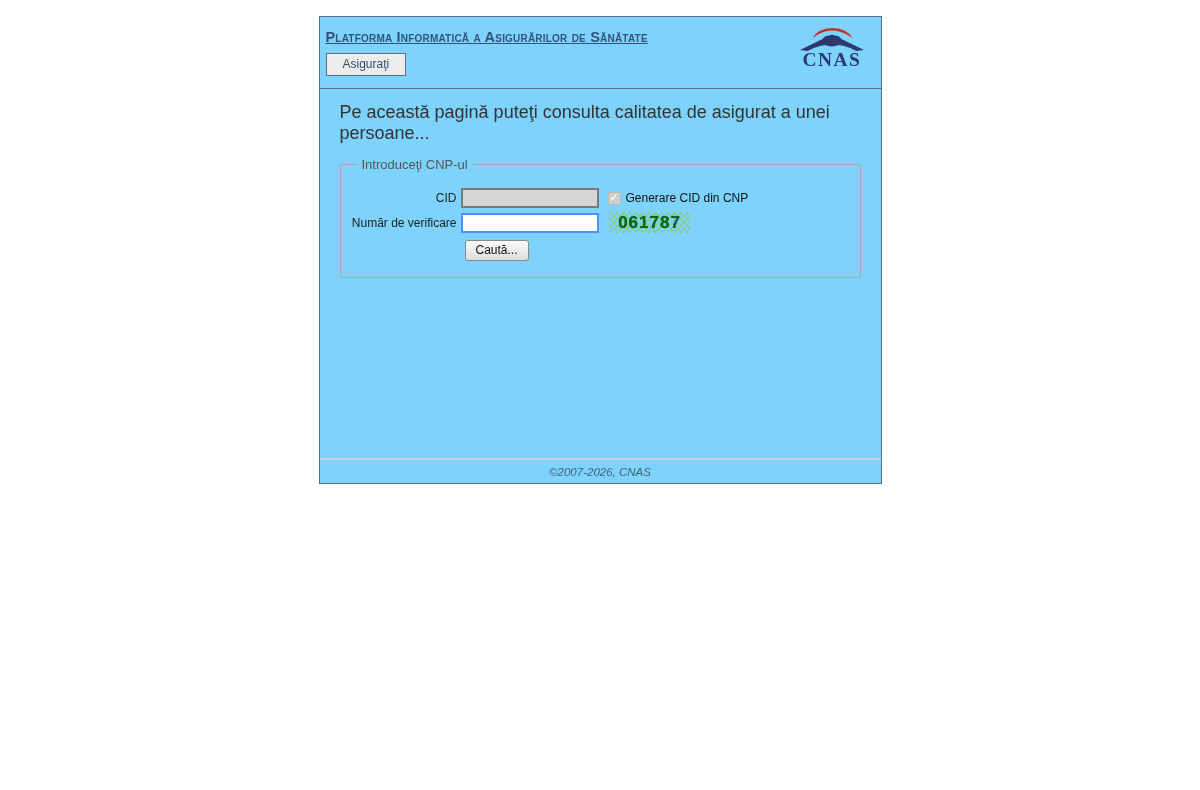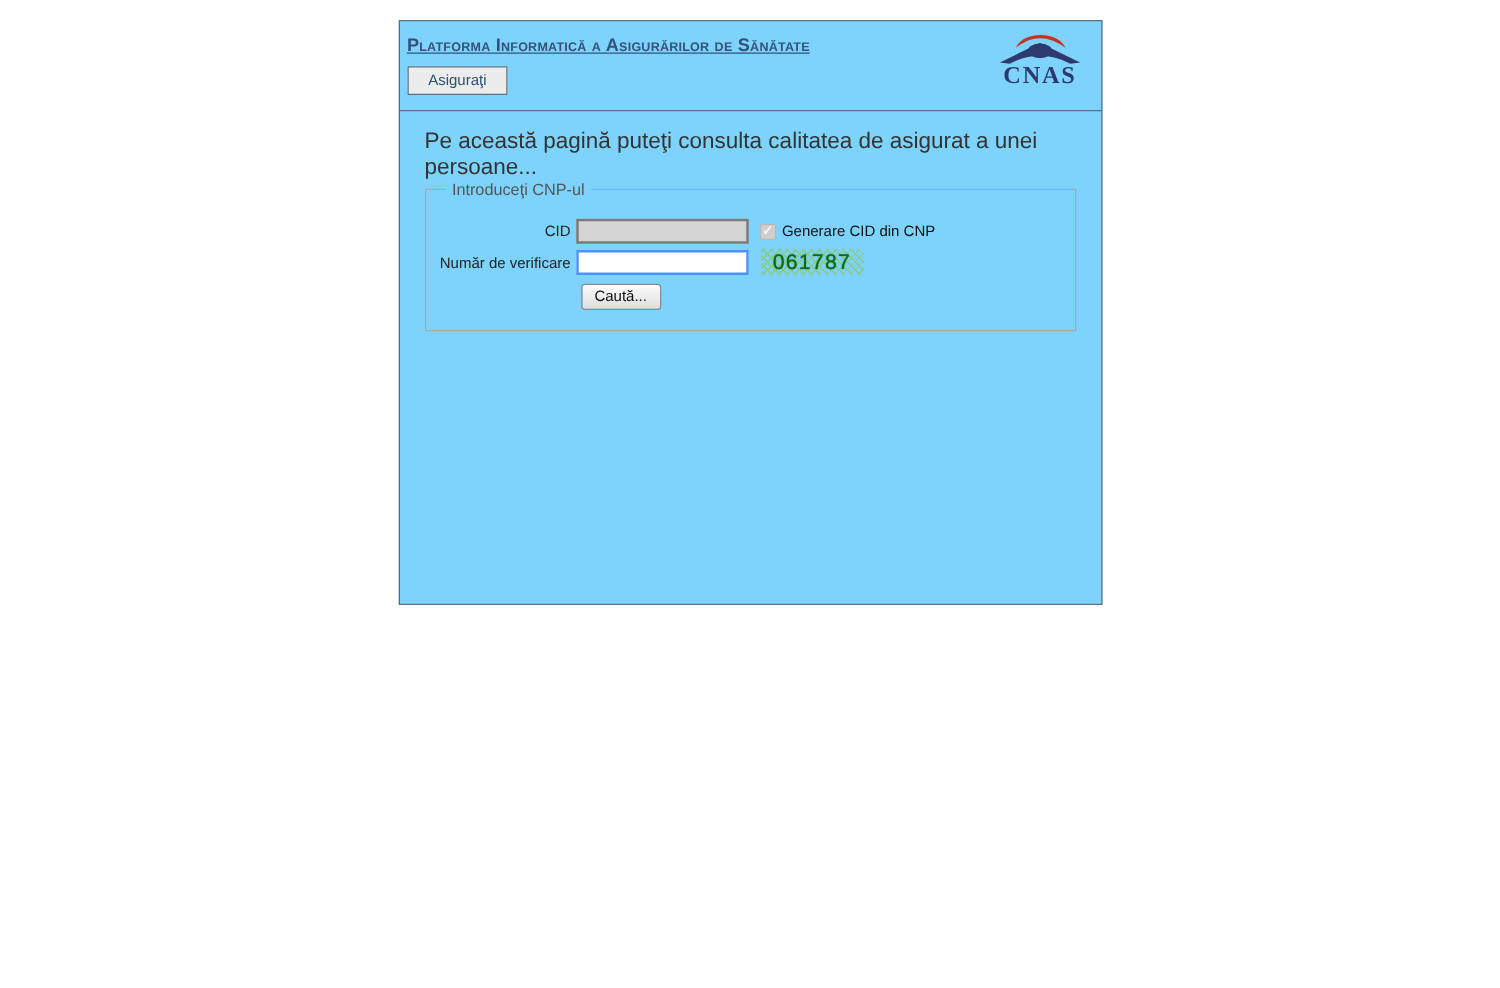--- a/index.html
+++ b/index.html
@@ -54,20 +54,21 @@
   
   .content {
     flex: 1;
     padding: 13px 20px 0 20px;
     font-size: 12px;
     color: #222;
   }
   .intro-text { color: #333; font-size: 18px; }
 
   fieldset.cnp-fieldset {
+    margin-top: 13px;
     border: 1px solid #A9A9A9;
     border-radius: 1px;
     padding: 16px 10px 16px 10px;
   }
   fieldset.cnp-fieldset legend {
     color: #555;
     font-size: 13px;
     padding: 0 5px;
     margin-left: 6px;
   }
@@ -134,21 +135,21 @@
   .captcha {
     margin-left: 10px;
     width: 82px;
     height: 21px;
     display: flex;
     align-items: center;
     justify-content: center;
     background-image:
       repeating-linear-gradient(45deg,  rgba(255,255,255,0) 0 1.5px, #8CC98E 1.5px 2.5px, rgba(255,255,255,0) 2.5px 4.5px),
       repeating-linear-gradient(135deg, rgba(255,255,255,0) 0 1.5px, #8CC98E 1.5px 2.5px, rgba(255,255,255,0) 2.5px 4.5px);
-    font-weight: normal;
+    font-weight: bold;
     font-size: 17px;
     letter-spacing: 1px;
     color: #0B6B0B;
     text-shadow: 0 0 1px #0B6B0B;
   }
 
   .search-button {
     margin: 3px 0 0 114px;
     padding: 2px 10px 3px 10px;
     font-size: 12px;
@@ -230,14 +231,17 @@
         <label class="form-label">Număr de verificare</label>
         <input class="text-input focused" type="text" value="" style="">
         <span class="captcha">061787</span>
       </div>
 
       <button class="search-button">Caută...</button>
     </fieldset>
 
   </div>
 
+  <div class="footer">
+    <span class="footer-text">©2007-2026, CNAS</span>
+  </div>
 
 </div>
 
 </body></html>

